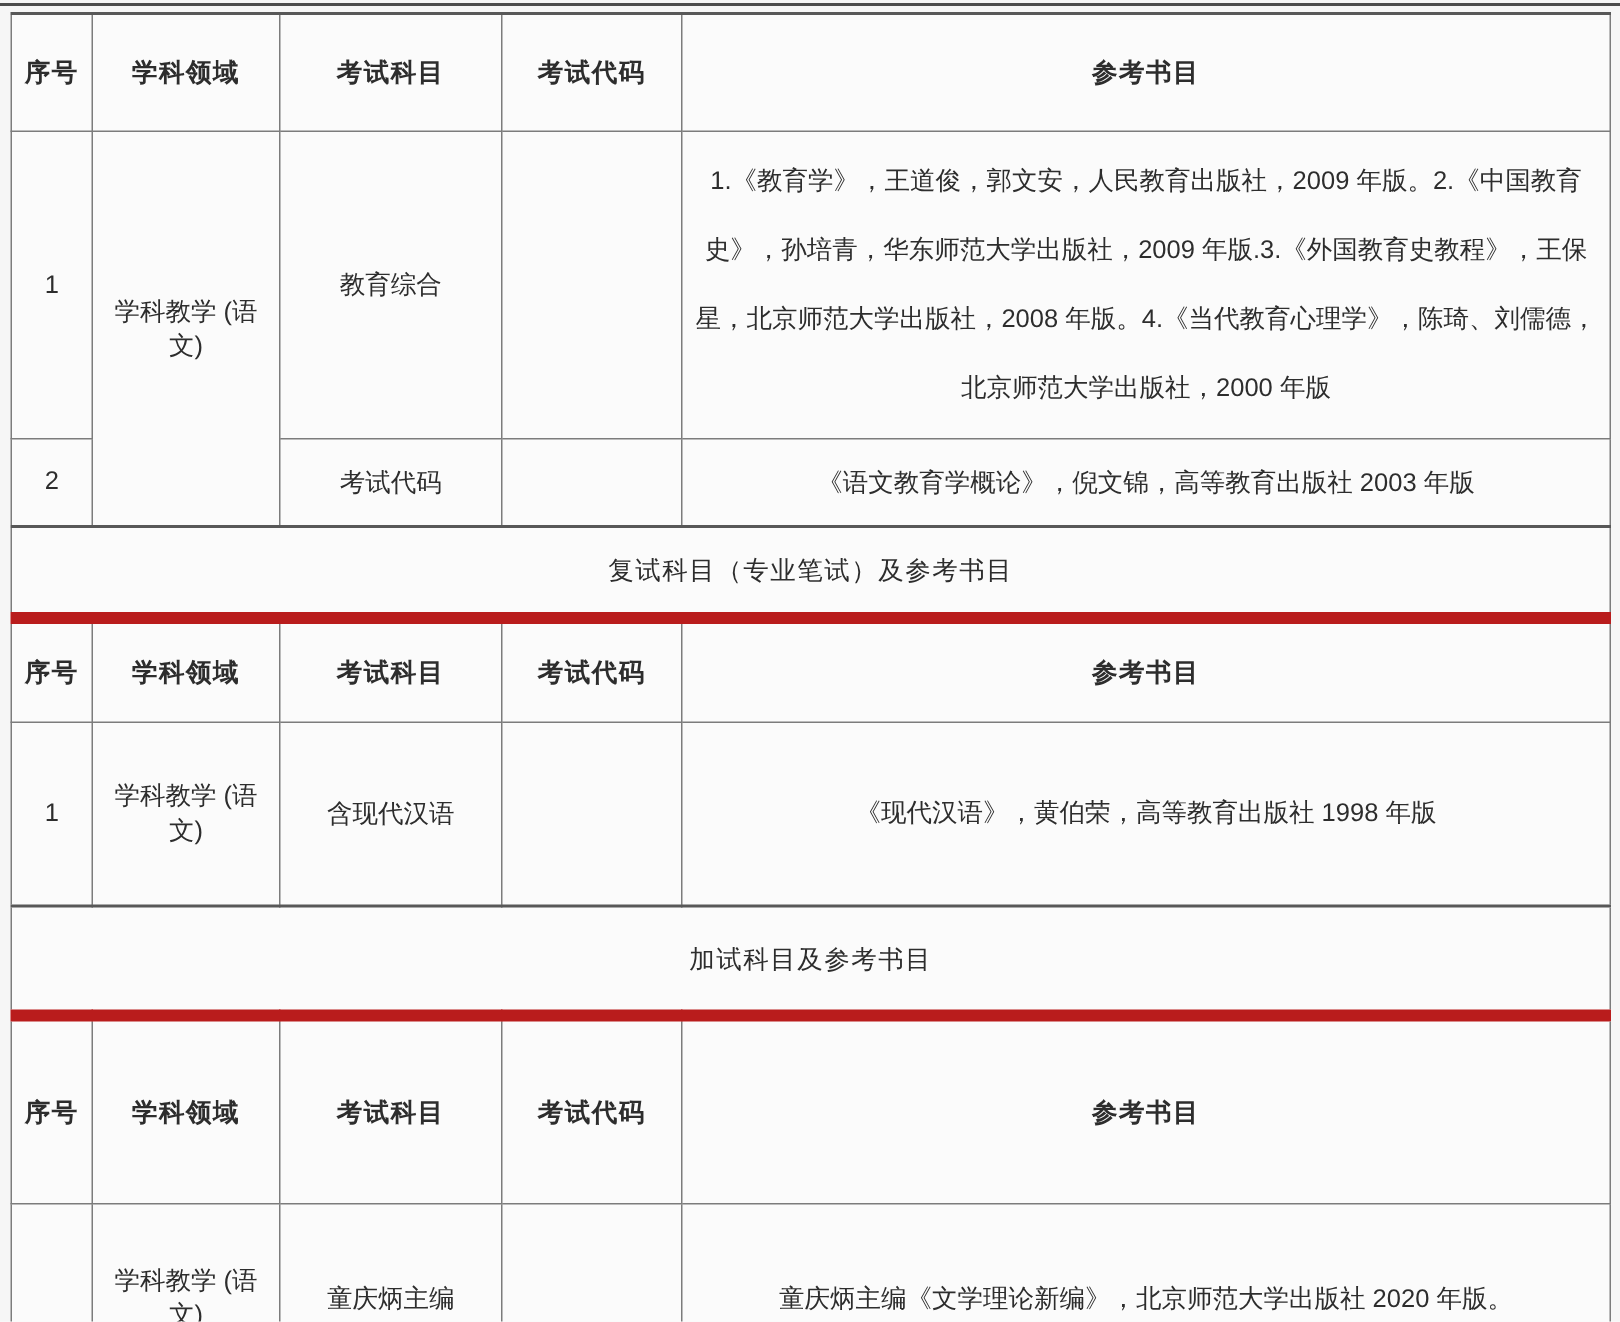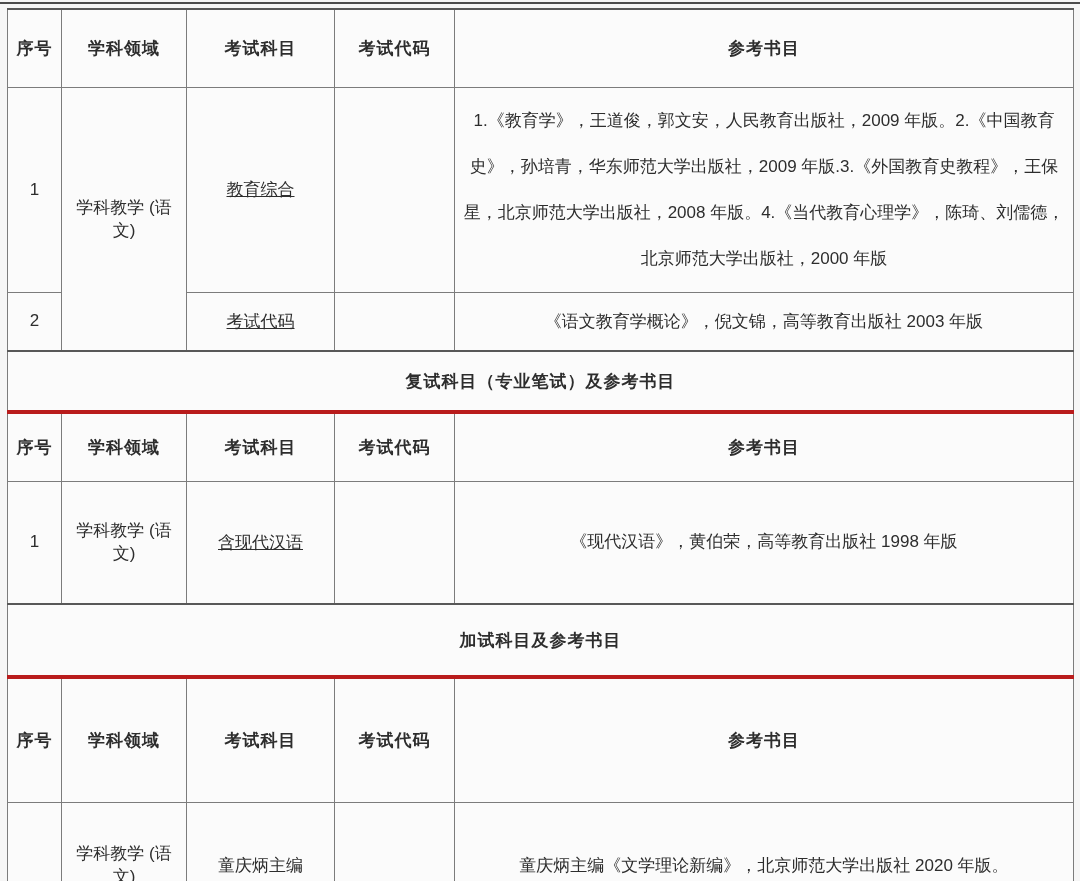--- a/index.html
+++ b/index.html
@@ -37,37 +37,37 @@
     word-break: break-all;
     overflow: hidden;
   }
   table.doc { border-top: 2px solid #585858; border-bottom: 4px double #4e4e4e; }
   th.colhead { font-weight: bold; letter-spacing: 1px; }
   tr.header1 td, tr.header1 th { height: 78px; }
   tr.row1 td { height: 145px; }
   tr.row2 td { height: 59px; }
   tr.band td {
     height: 61px;
-    font-weight: bold;
+    font-weight: normal;
     letter-spacing: 1px;
     border-top: 2px solid #585858;
-    border-bottom: 4px solid #b91c1c;
+    border-bottom: 8px solid #b91c1c;
   }
   tr.header2 td, tr.header2 th { height: 69px; }
   tr.row3 td { height: 123px; }
   tr.band2 td { height: 73px; }
   tr.header3 td, tr.header3 th { height: 125px; }
   tr.row4 td { height: 128px; }
   td.left { text-align: left; }
   td.books-left {
     text-align: left;
     line-height: 46px;
     padding: 2px 6px 2px 5px;
   }
-  td.subj-left { padding-left: 4px; text-decoration: underline; }
+  td.subj-left { padding-left: 4px; }
 </style>
 </head>
 <body>
 
 <div class="top-rule"></div>
 
 <table class="doc">
   <colgroup>
     <col style="width:54px">
     <col style="width:125px">

